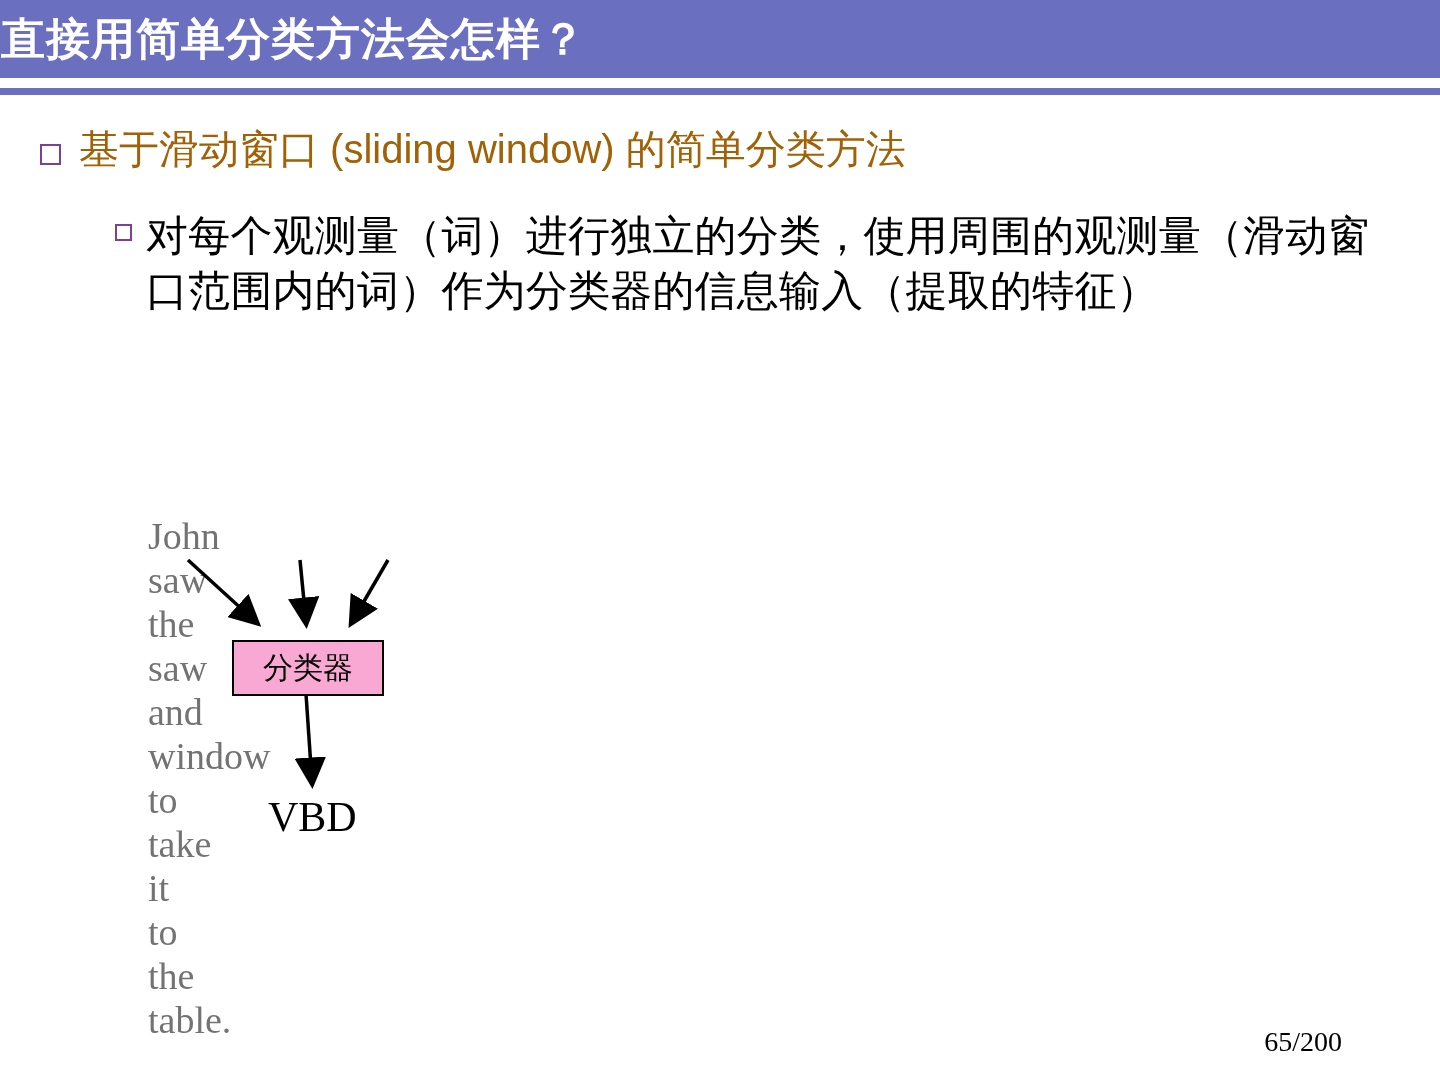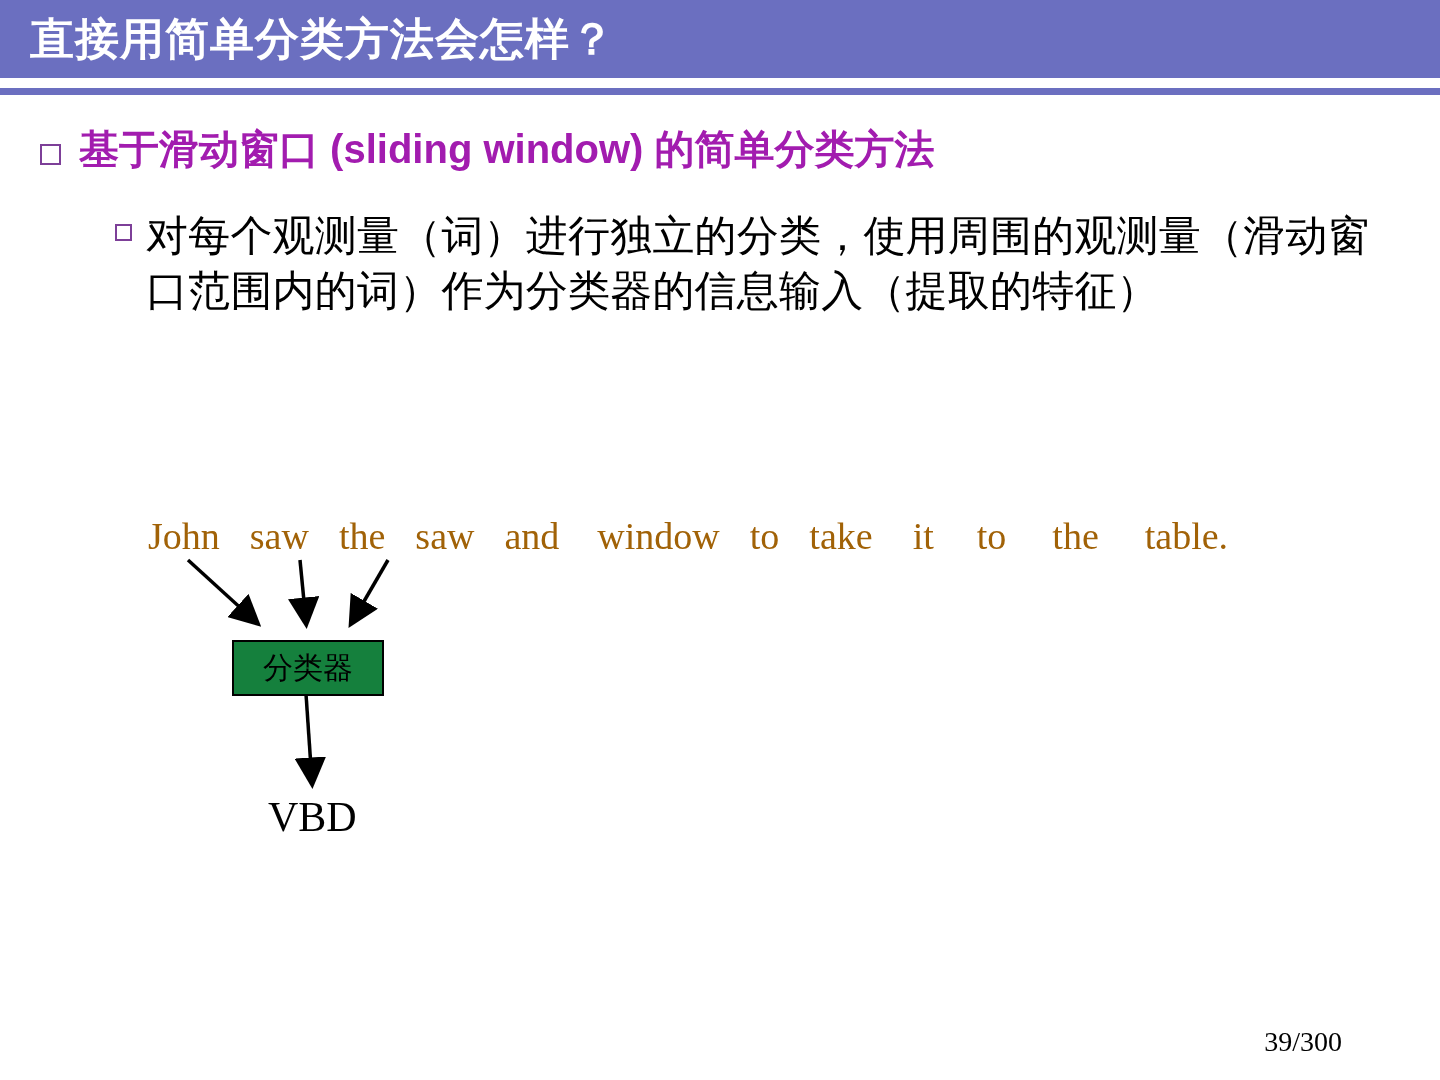--- a/index.html
+++ b/index.html
@@ -29,21 +29,21 @@
     height: 78px;
     background: #6b6fc0;
     display: flex;
     align-items: center;
   }
   .title-text {
     color: #ffffff;
     font-size: 44px;
     font-weight: bold;
     letter-spacing: 1px;
-    padding-left: 30px;
+    padding-left: 1px;
     line-height: 1;
     white-space: nowrap;
   }
   .title-rule {
     position: absolute;
     left: 0;
     top: 88px;
     width: 1440px;
     height: 7px;
     background: #6b6fc0;
@@ -67,22 +67,22 @@
     flex: 0 0 auto;
   }
   .sq-marker.small {
     width: 13px;
     height: 13px;
     border-width: 2px;
     margin-top: 16px;
   }
   .bullet-l1-text {
     font-size: 40px;
-    font-weight: bold;
-    color: #a21caf;
+    font-weight: normal;
+    color: #a16207;
     margin-left: 18px;
     line-height: 1.15;
   }
   .bullet-l2 {
     position: absolute;
     left: 115px;
     top: 208px;
     width: 1290px;
     display: flex;
     align-items: flex-start;
@@ -93,45 +93,46 @@
     margin-left: 14px;
     line-height: 1.32;
     letter-spacing: 0.2px;
   }
   
   .sentence {
     position: absolute;
     left: 148px;
     top: 514px;
     width: 1220px;
-    color: #a16207;
+    color: #737373;
     font-family: "Liberation Serif", serif;
     font-size: 38px;
     display: flex;
     white-space: nowrap;
+    flex-direction: column;
   }
   .sentence .w {
     display: inline-block;
   }
   
   .diagram {
     position: absolute;
     left: 0;
     top: 0;
     width: 1440px;
     height: 1080px;
     pointer-events: none;
   }
   .classifier-box {
     position: absolute;
     left: 232px;
     top: 640px;
     width: 148px;
     height: 52px;
-    background: #15803d;
+    background: #f9a8d4;
     border: 2px solid #000000;
     display: flex;
     align-items: center;
     justify-content: center;
     font-size: 30px;
     color: #000000;
     font-family: "Liberation Sans", sans-serif;
   }
   .vbd-label {
     position: absolute;
@@ -201,15 +202,15 @@
 
     <line x1="306" y1="694" x2="312" y2="782" stroke="#000000" stroke-width="3.5" marker-end="url(#arrowhead)"></line>
   </svg>
 
   <div class="classifier-box">
     <span>分类器</span>
   </div>
 
   <div class="vbd-label">VBD</div>
 
-  <div class="page-num">39/300</div>
+  <div class="page-num">65/200</div>
 
 </div>
 
 </body></html>

